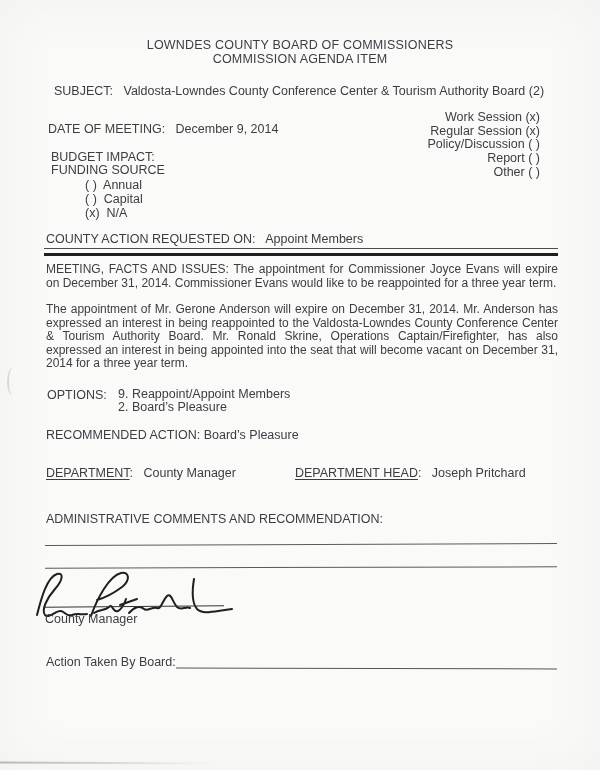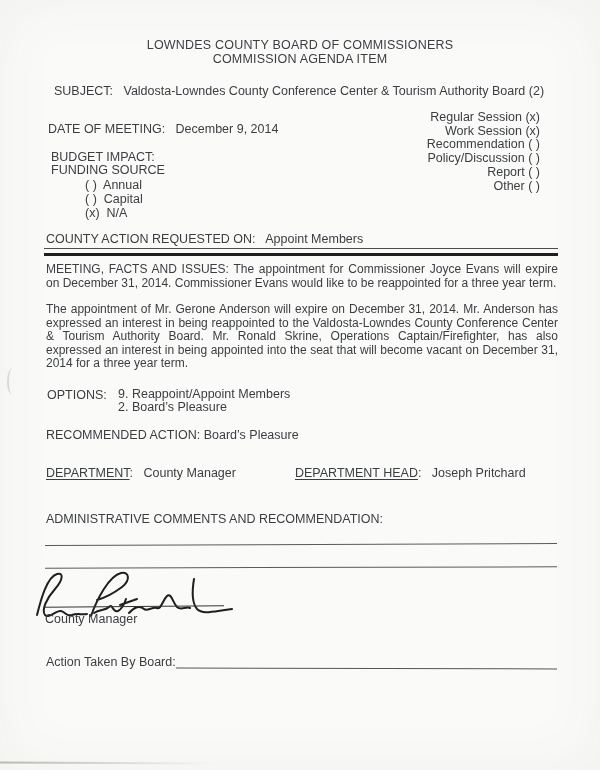--- a/index.html
+++ b/index.html
@@ -36,23 +36,22 @@
 
   <div class="abs centered" style="top:52px;">COMMISSION AGENDA ITEM</div>
   <div class="abs centered" style="top:38px;">LOWNDES COUNTY BOARD OF COMMISSIONERS</div>
 
   <div class="abs lbl" style="left:54px;top:84px;">
     <span>SUBJECT:</span>&nbsp;&nbsp;
     <span>Valdosta-Lowndes County Conference Center &amp; Tourism Authority Board (2)</span>
   </div>
 
   <div class="abs rlist" style="top:111px;">
+    <div><span>Work Session</span> <span>(x)</span></div>
     <div><span>Regular Session</span> <span>(x)</span></div>
-    <div><span>Work Session</span> <span>(x)</span></div>
-    <div><span>Recommendation</span> <span>( )</span></div>
     <div><span>Policy/Discussion</span> <span>( )</span></div>
     <div><span>Report</span> <span>( )</span></div>
     <div><span>Other</span> <span>( )</span></div>
   </div>
 
   <div class="abs lbl" style="left:48px;top:122px;">
     <span>DATE OF MEETING:</span>&nbsp;&nbsp;
     <span>December 9, 2014</span>
   </div>
 

